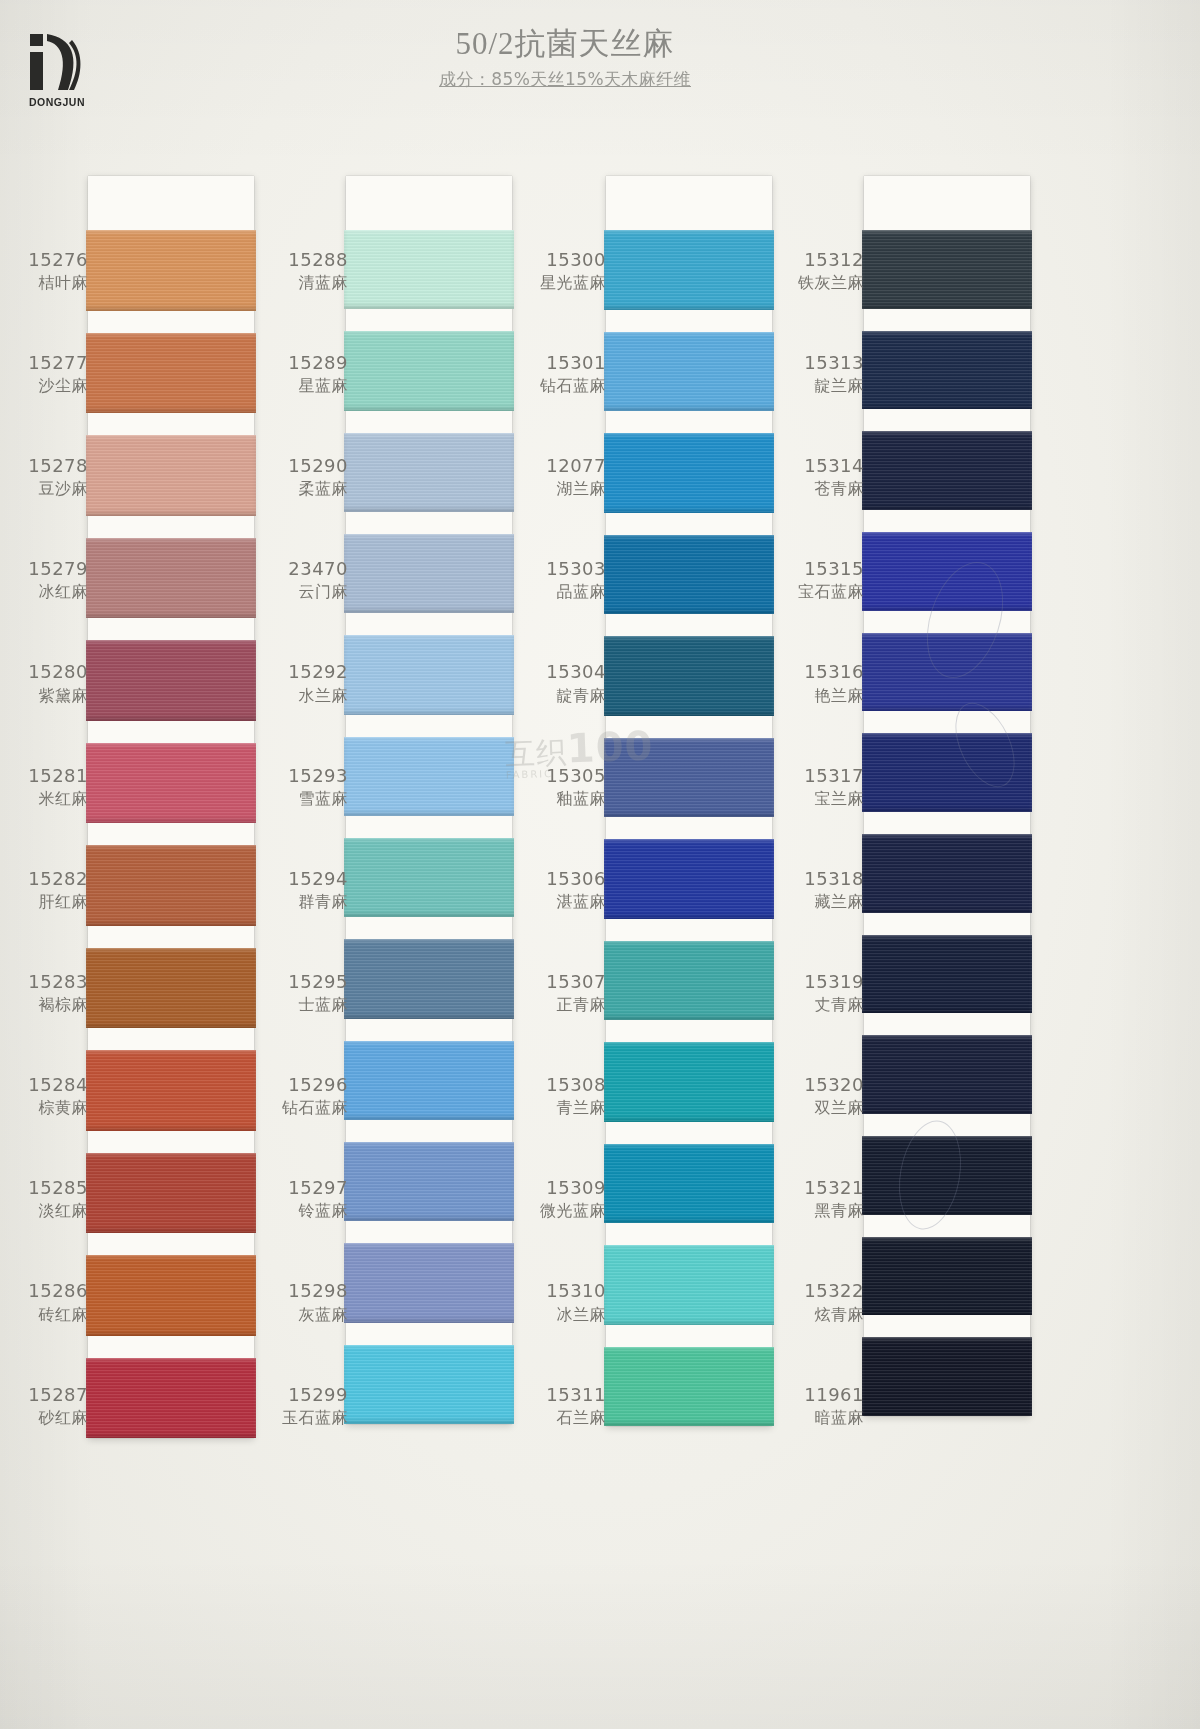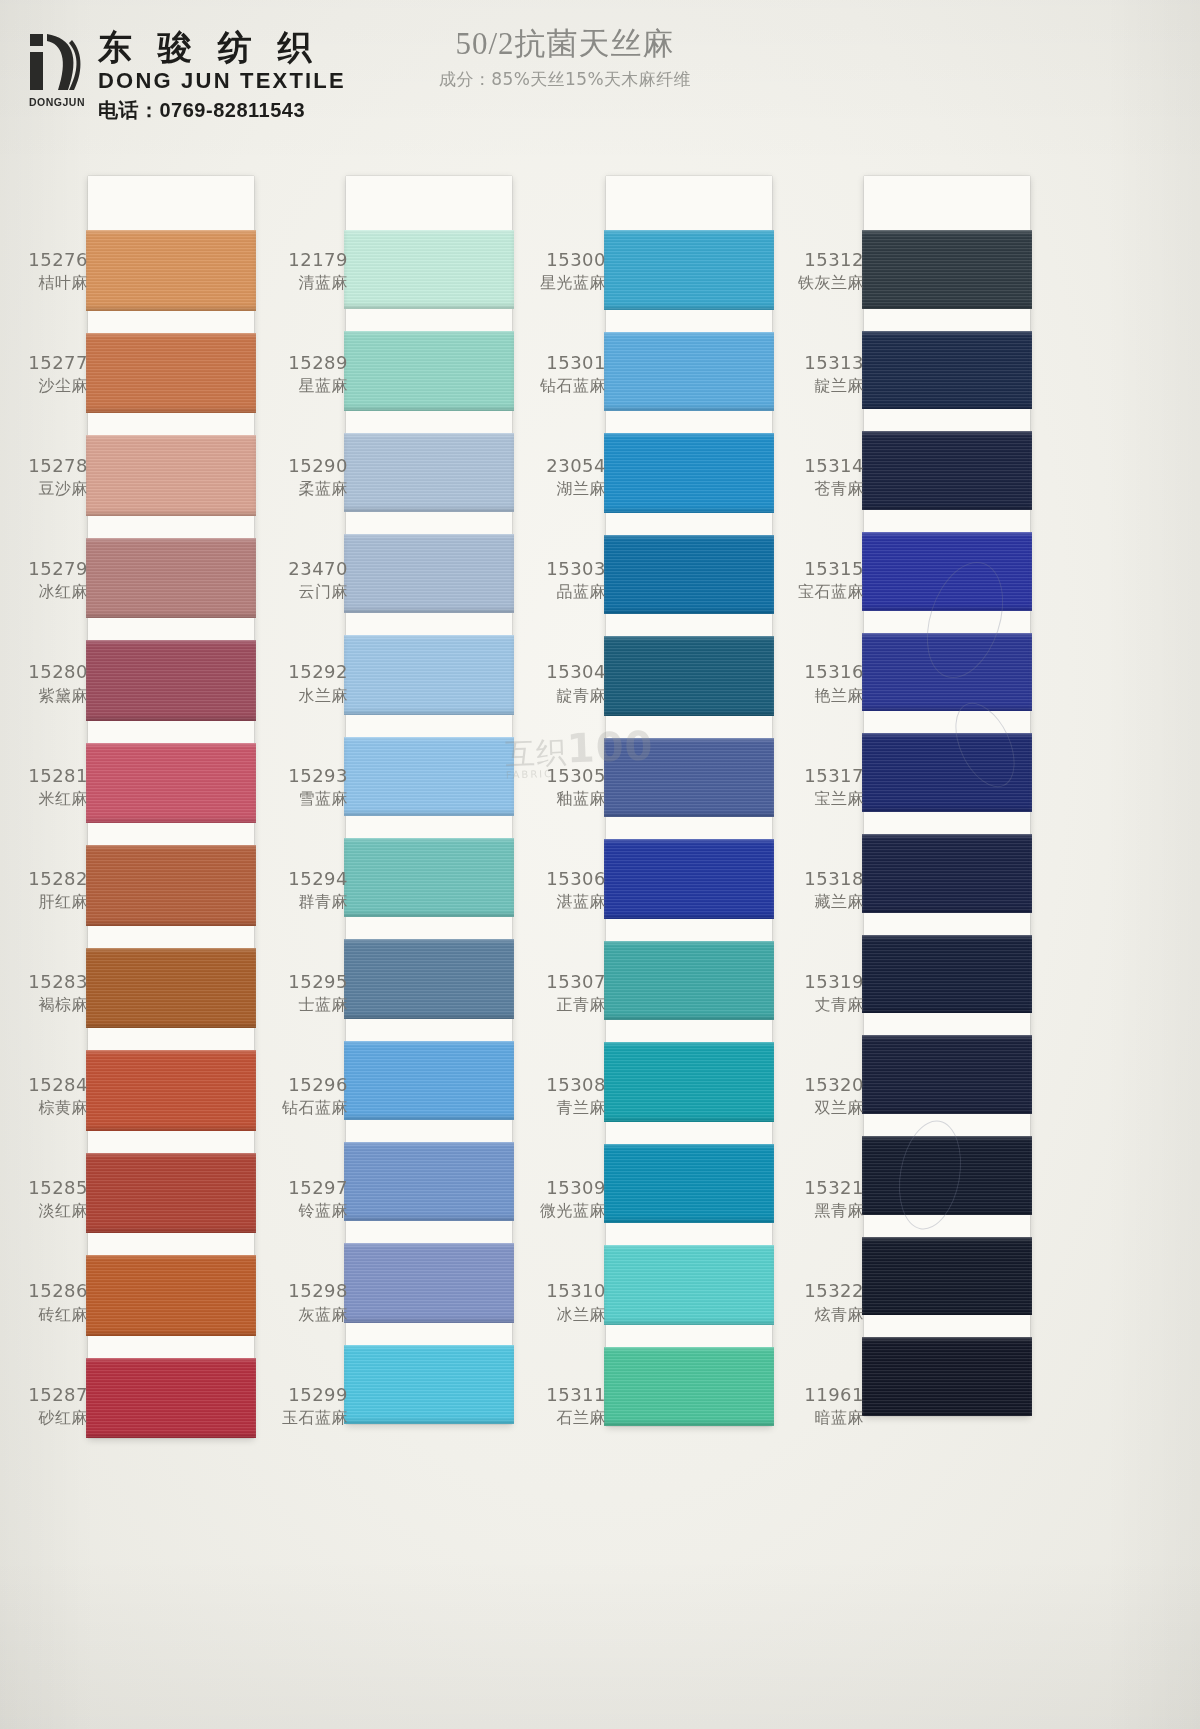--- a/index.html
+++ b/index.html
@@ -99,20 +99,21 @@
     color: #8a8a86;
     font-family: Liberation Serif, serif;
     line-height: 1.15;
   }
   .title-sub {
     font-size: 17px;
     margin-top: 6px;
     color: #9a9a95;
     letter-spacing: 0.4px;
     font-family: "DejaVu Sans", "Liberation Sans", sans-serif;
+    text-decoration: underline;
   }
 
   
   .cards {
     position: absolute;
     top: 176px;
     left: 0;
     width: 1200px;
     height: 1270px;
   }
@@ -250,25 +251,20 @@
   <div class="brand">
     <div class="logo-mark">
       <svg width="58" height="66" viewBox="0 0 58 66" aria-hidden="true">
         <rect x="2" y="6" width="13" height="12" fill="#2a2a28"></rect>
         <rect x="2" y="24" width="13" height="38" fill="#2a2a28"></rect>
         <path d="M19 6 C44 10, 52 28, 40 62 L30 62 C40 32, 34 16, 19 13 Z" fill="#2a2a28"></path>
         <path d="M44 12 C56 26, 54 46, 46 62 L41 62 C50 44, 52 28, 41 15 Z" fill="#2a2a28"></path>
       </svg>
       <div class="logo-sub">DONGJUN</div>
     </div>
-    <div class="brand-text">
-      <div class="brand-cn">东 骏 纺 织</div>
-      <div class="brand-en">DONG JUN  TEXTILE</div>
-      <div class="brand-tel">电话：0769-82811543</div>
-    </div>
   </div>
 
   <div class="title-block">
     <div class="title-main">50/2抗菌天丝麻</div>
     <div class="title-sub">成分：85%天丝15%天木麻纤维</div>
   </div>
 </div>
 
 <div class="cards">
   <div class="card c0">
@@ -479,21 +475,21 @@
         <div class="code">15286</div>
         <div class="name">砖红麻</div>
       </div>
       <div class="label">
         <div class="code">15287</div>
         <div class="name">砂红麻</div>
       </div>
     </div>
   <div class="label-col l1">
       <div class="label">
-        <div class="code">12179</div>
+        <div class="code">15288</div>
         <div class="name">清蓝麻</div>
       </div>
       <div class="label">
         <div class="code">15289</div>
         <div class="name">星蓝麻</div>
       </div>
       <div class="label">
         <div class="code">15290</div>
         <div class="name">柔蓝麻</div>
       </div>
@@ -537,21 +533,21 @@
   <div class="label-col l2">
       <div class="label">
         <div class="code">15300</div>
         <div class="name">星光蓝麻</div>
       </div>
       <div class="label">
         <div class="code">15301</div>
         <div class="name">钻石蓝麻</div>
       </div>
       <div class="label">
-        <div class="code">23054</div>
+        <div class="code">12077</div>
         <div class="name">湖兰麻</div>
       </div>
       <div class="label">
         <div class="code">15303</div>
         <div class="name">品蓝麻</div>
       </div>
       <div class="label">
         <div class="code">15304</div>
         <div class="name">靛青麻</div>
       </div>

